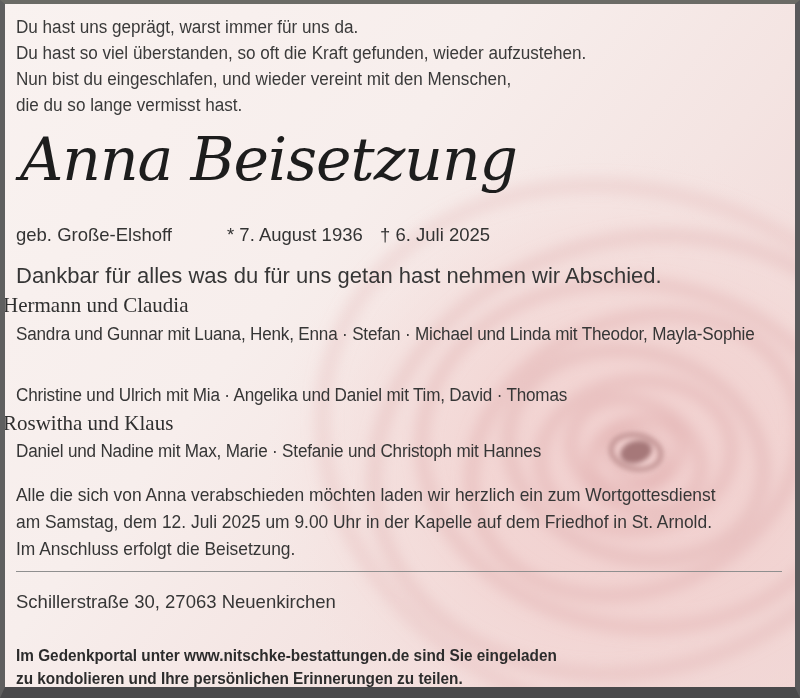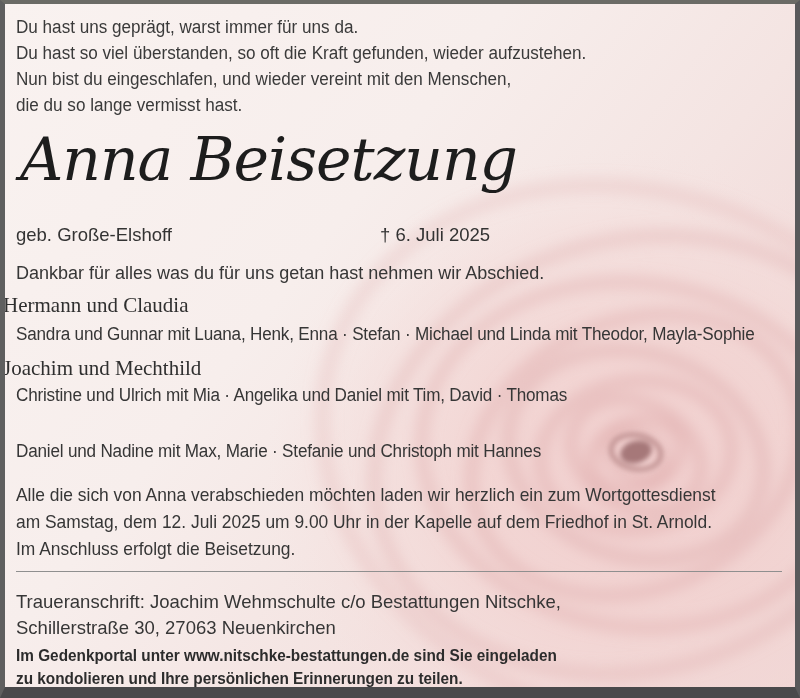--- a/index.html
+++ b/index.html
@@ -18,21 +18,21 @@
   .rose { position:absolute; inset:0; pointer-events:none; }
   .t { position:absolute; white-space:nowrap; }
   .poem { top:14px; left:16px; font-size:18px; line-height:26px;
           transform:scaleX(.95); transform-origin:0 0; color:#3a3a3a; }
   .name { top:124px; left:20px; font-family:"DejaVu Serif", serif; font-style:italic;
           font-size:60px; letter-spacing:-1px; color:#1d1d1d; }
   .vitals { top:224px; font-size:18.5px; color:#333; }
   .v-geb   { left:16px; }
   .v-birth { left:227px; }
   .v-death { left:380px; }
-  .tribute { top:263px; left:16px; font-size:18px; }
+  .tribute { top:263px; left:16px; font-size:22px; }
   .fam-h { left:3px; font-size:21px; color:#2f2f2f;font-family:Liberation Serif, serif; }
   .fam-n { left:16px; font-size:18px; letter-spacing:-.2px;
            transform:scaleX(.95); transform-origin:0 50%; }
   .h1 { top:293px; } .n1 { top:324px; }
   .h2 { top:356px; } .n2 { top:385px; }
   .h3 { top:411px; } .n3 { top:441px; }
   .service { top:481px; left:16px; font-size:18.5px; line-height:27px;
              transform:scaleX(.94); transform-origin:0 0; }
   .rule { position:absolute; top:571px; left:16px; width:766px; height:1px;
           background:#8f8f8f; }
@@ -82,40 +82,40 @@
   <div class="t poem">
     <div>Du hast uns geprägt, warst immer für uns da.</div>
     <div>Du hast so viel überstanden, so oft die Kraft gefunden, wieder aufzustehen.</div>
     <div>Nun bist du eingeschlafen, und wieder vereint mit den Menschen,</div>
     <div>die du so lange vermisst hast.</div>
   </div>
 
   <div class="t name">Anna Beisetzung</div>
 
   <div class="t vitals v-geb">geb. Große-Elshoff</div>
+  <div class="t vitals v-birth">* 7. August 1936</div>
   <div class="t vitals v-death">† 6. Juli 2025</div>
 
   <div class="t tribute">Dankbar für alles was du für uns getan hast nehmen wir Abschied.</div>
 
   <div class="t fam-h h1">Hermann und Claudia</div>
   <div class="t fam-n n1">Sandra und Gunnar mit Luana, Henk, Enna · Stefan · Michael und Linda mit Theodor, Mayla-Sophie</div>
-  <div class="t fam-h h2">Joachim und Mechthild</div>
   <div class="t fam-n n2">Christine und Ulrich mit Mia · Angelika und Daniel mit Tim, David · Thomas</div>
+  <div class="t fam-h h3">Roswitha und Klaus</div>
   <div class="t fam-n n3">Daniel und Nadine mit Max, Marie · Stefanie und Christoph mit Hannes</div>
 
   <div class="t service">
     <div>Alle die sich von Anna verabschieden möchten laden wir herzlich ein zum Wortgottesdienst</div>
     <div>am Samstag, dem 12. Juli 2025 um 9.00 Uhr in der Kapelle auf dem Friedhof in St. Arnold.</div>
     <div>Im Anschluss erfolgt die Beisetzung.</div>
   </div>
 
   <div class="rule"></div>
 
   <div class="t addr">
-    <div>Traueranschrift: Joachim Wehmschulte c/o Bestattungen Nitschke,</div>
     <div>Schillerstraße 30, 27063 Neuenkirchen</div>
   </div>
 
   <div class="t portal">
     <div>Im Gedenkportal unter www.nitschke-bestattungen.de sind Sie eingeladen</div>
     <div>zu kondolieren und Ihre persönlichen Erinnerungen zu teilen.</div>
   </div>
 
 </div>
 

